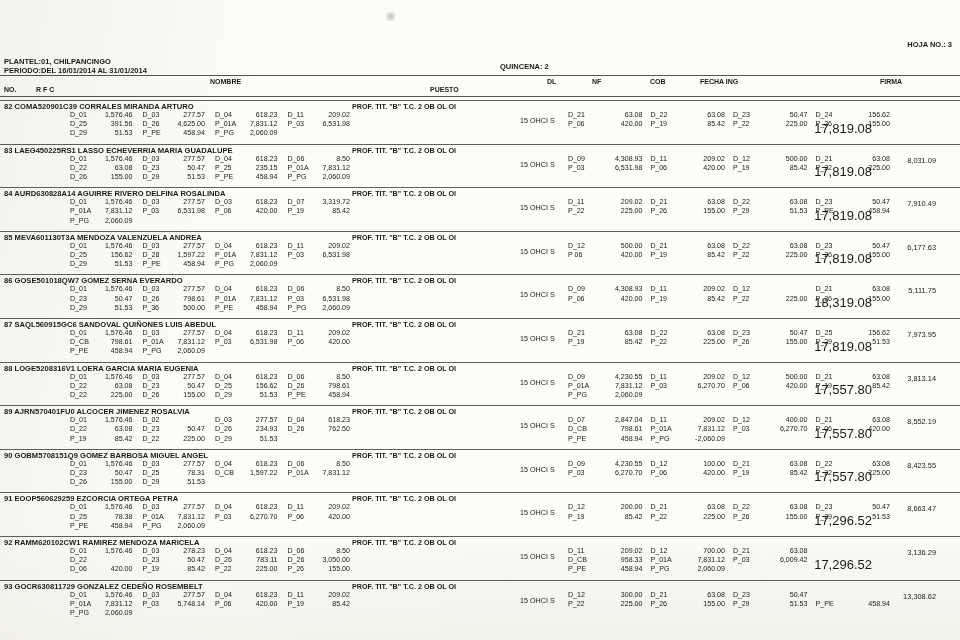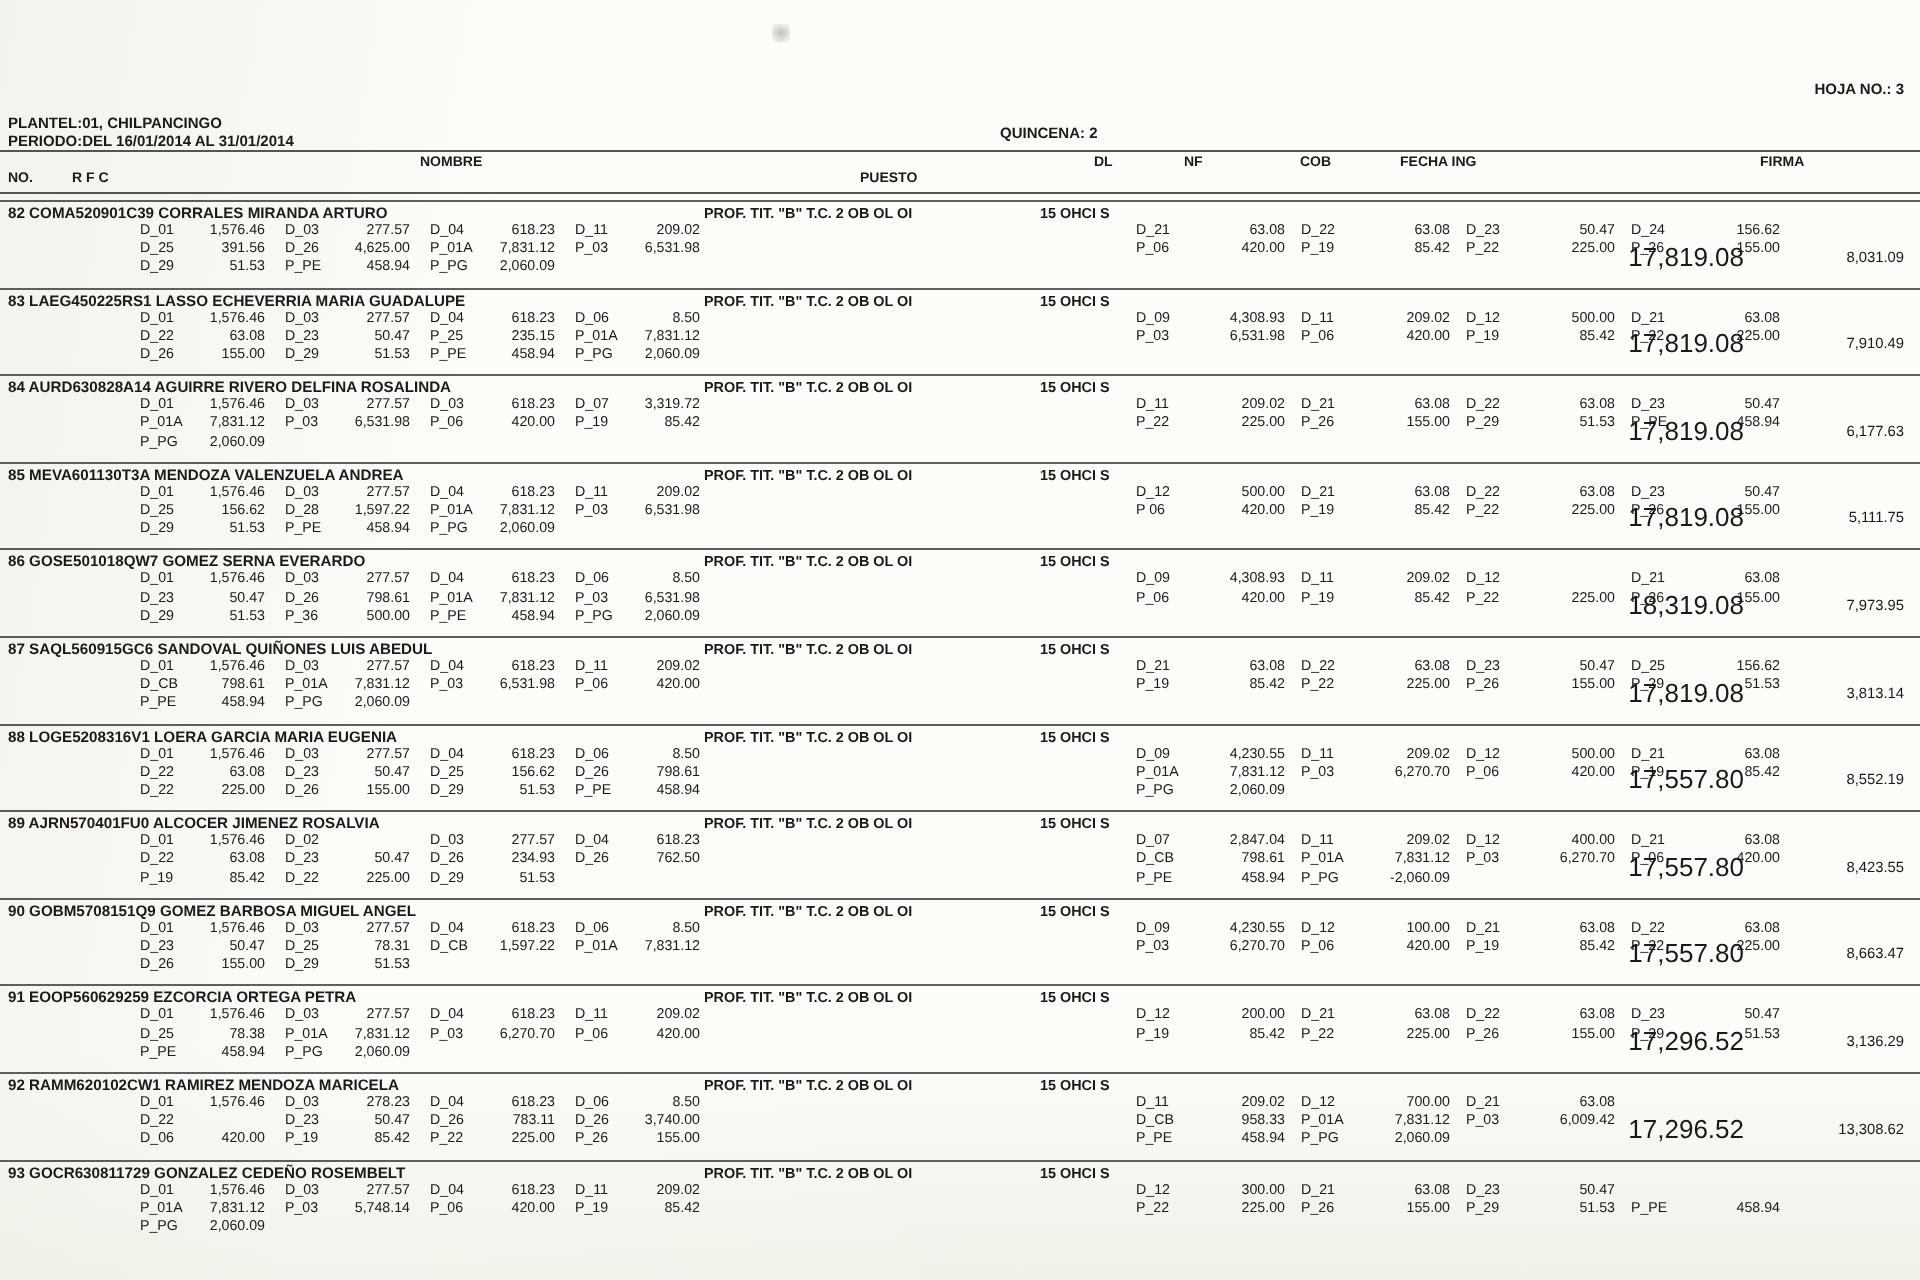--- a/index.html
+++ b/index.html
@@ -45,33 +45,33 @@
   .ch-nf{left:592px;top:78px;}
   .ch-cob{left:650px;top:78px;}
   .ch-fecha{left:700px;top:78px;}
   .ch-firma{left:880px;top:78px;}
 
   
   .rec{position:absolute;left:0;right:0;font-size:7.1px;line-height:9.2px;}
   .rec .sep{position:absolute;left:0;right:0;top:0;height:1px;background:#2b2b2b;opacity:.75;}
   .idname{position:absolute;left:4px;top:2px;font-weight:bold;font-size:7.6px;white-space:nowrap;}
   .puesto{position:absolute;left:352px;top:2px;font-weight:bold;font-size:7.2px;white-space:nowrap;}
-  .ohci{position:absolute;left:520px;top:2px;font-weight:bold;font-size:7.2px;white-space:nowrap;}
+  .ohci{position:absolute;left:520px;top:16px;font-weight:normal;font-size:7.2px;white-space:nowrap;}
 
   .lcol{position:absolute;top:11px;left:70px;width:290px;}
   .rcol{position:absolute;top:11px;left:520px;width:330px;margin-left:48px;}
   .lrow,.rrow{display:flex;white-space:nowrap;height:9.2px;}
   .k{width:34px;text-align:left;}
   .v{width:58px;text-align:right;padding-right:10px;}
   .k2{width:34px;text-align:left;}
   .v2{width:56px;text-align:right;padding-right:8px;}
 
   .totals{position:absolute;right:4px;top:0;width:160px;height:100%;}
   .t1{position:absolute;right:84px;font-size:13px;}
-  .t2{position:absolute;right:4px;font-size:7.4px;}
+  .t2{position:absolute;right:20px;font-size:7.4px;margin-top:32px;}
 
   .smudge{
     position:absolute;left:386px;top:12px;width:9px;height:9px;
     background:radial-gradient(circle,rgba(120,120,120,.45),rgba(255,255,255,0));
   }
 </style>
 </head>
 <body>
 
 <div class="paper"></div>
@@ -774,21 +774,21 @@
             <span class="v">8.50</span>
           </div>
           <div class="lrow">
             <span class="k">D_22</span>
             <span class="v"></span>
             <span class="k">D_23</span>
             <span class="v">50.47</span>
             <span class="k">D_26</span>
             <span class="v">783.11</span>
             <span class="k">D_26</span>
-            <span class="v">3,740.00</span>
+            <span class="v">3,050.00</span>
           </div>
           <div class="lrow">
             <span class="k">D_06</span>
             <span class="v">420.00</span>
             <span class="k">P_19</span>
             <span class="v">85.42</span>
             <span class="k">P_22</span>
             <span class="v">225.00</span>
             <span class="k">P_26</span>
             <span class="v">155.00</span>

